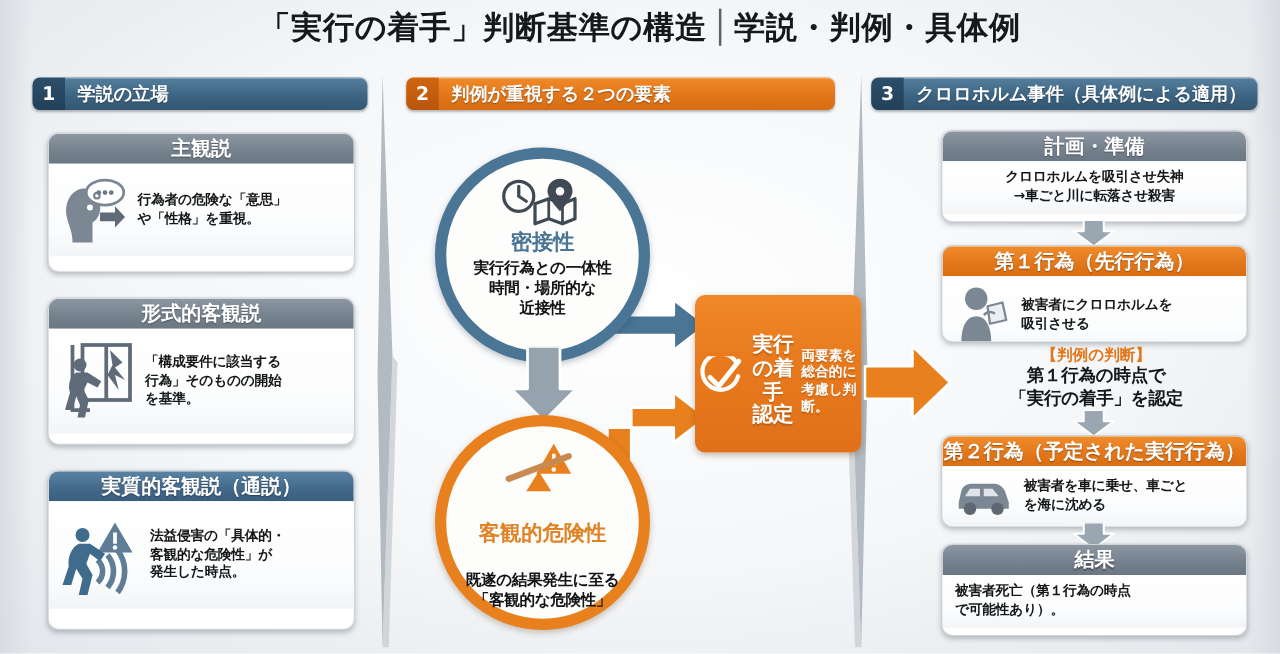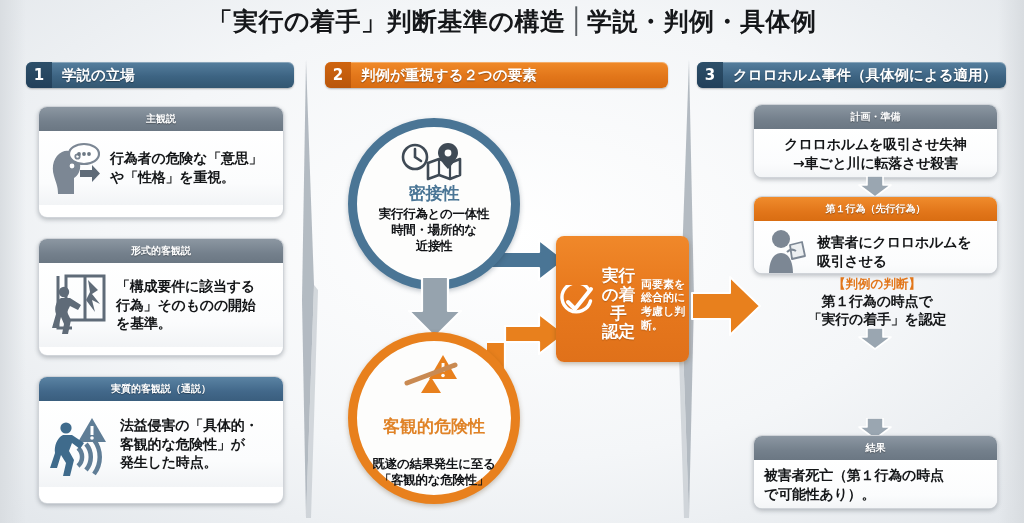--- a/index.html
+++ b/index.html
@@ -60,32 +60,32 @@
 
   
   .card{
     position:absolute;border-radius:9px;background:#ffffff;
     box-shadow:0 2px 4px rgba(60,70,80,.30);
     overflow:hidden;
     border:1px solid rgba(150,160,170,.45);
   }
   .card .ch{
     height:24px;display:flex;align-items:center;justify-content:center;
-    font-size:10px;font-weight:bold;color:#fff;
+    font-size:16px;font-weight:bold;color:#fff;
     text-shadow:0 1px 1px rgba(0,0,0,.35);
   }
   .ch-gray{background:linear-gradient(180deg,#8c97a2 0%,#74808c 60%,#6b7783 100%);}
   .ch-blue{background:linear-gradient(180deg,#5a83a3 0%,#42688a 60%,#3a5e7e 100%);}
   .ch-orange{background:linear-gradient(180deg,#f08c2c 0%,#e2761a 60%,#d96d12 100%);}
   .card .cb{
     display:flex;align-items:center;gap:8px;padding:7px 9px;
     background:linear-gradient(180deg,#ffffff 0%,#fbfcfd 70%,#f2f4f6 100%);
   }
   .card .cb .txt{
-    font-size:14px;font-weight:bold;color:#141618;line-height:1.35;letter-spacing:-.2px;
+    font-size:11px;font-weight:bold;color:#141618;line-height:1.35;letter-spacing:-.2px;
   }
   .ico{flex:none;display:flex;align-items:center;justify-content:center;}
 
   #card-shukan{left:38px;top:106px;width:244px;height:110px;}
   #card-keishiki{left:38px;top:238px;width:244px;height:116px;}
   #card-jisshitsu{left:38px;top:376px;width:244px;height:126px;}
 
   
   .circle{
     position:absolute;border-radius:50%;background:#fdfdfc;
@@ -365,20 +365,38 @@
       <span>「実行の着手」を認定</span>
     </div>
   </div>
 
   <div class="r-arrow" id="ra2">
     <svg width="34" height="22" viewBox="0 0 34 22">
       <path d="M9,0 L25,0 L25,9 L33,9 L17,21 L1,9 L9,9 Z" fill="#9aa6b1" stroke="#fff" stroke-width="1.6" stroke-linejoin="round"></path>
     </svg>
   </div>
 
+  <div class="card" id="card-act2">
+    <div class="ch ch-orange">第２行為（予定された実行行為）</div>
+    <div class="cb">
+      <span class="ico">
+        <svg width="48" height="34" viewBox="0 0 48 34">
+          <path d="M4,22 L6,13 C7,9 10,7 15,7 L32,7 C36,7 39,9 41,13 L44,22 L44,27 L4,27 Z" fill="#7c8794"></path>
+          <path d="M13,11 L21,11 L21,17 L9,17 Z" fill="#dfe4e8"></path>
+          <path d="M24,11 L31,11 L36,17 L24,17 Z" fill="#dfe4e8"></path>
+          <circle cx="13" cy="27" r="5" fill="#5d6874"></circle>
+          <circle cx="35" cy="27" r="5" fill="#5d6874"></circle>
+        </svg>
+      </span>
+      <span class="txt">
+        <span class="nowrap">被害者を車に乗せ、車ごと</span><br>
+        <span class="nowrap">を海に沈める</span>
+      </span>
+    </div>
+  </div>
 
   <div class="r-arrow" id="ra3">
     <svg width="34" height="22" viewBox="0 0 34 22">
       <path d="M9,0 L25,0 L25,9 L33,9 L17,21 L1,9 L9,9 Z" fill="#9aa6b1" stroke="#fff" stroke-width="1.6" stroke-linejoin="round"></path>
     </svg>
   </div>
 
   <div class="card" id="card-result">
     <div class="ch ch-gray">結果</div>
     <div class="cb" style="padding:6px 10px;">

